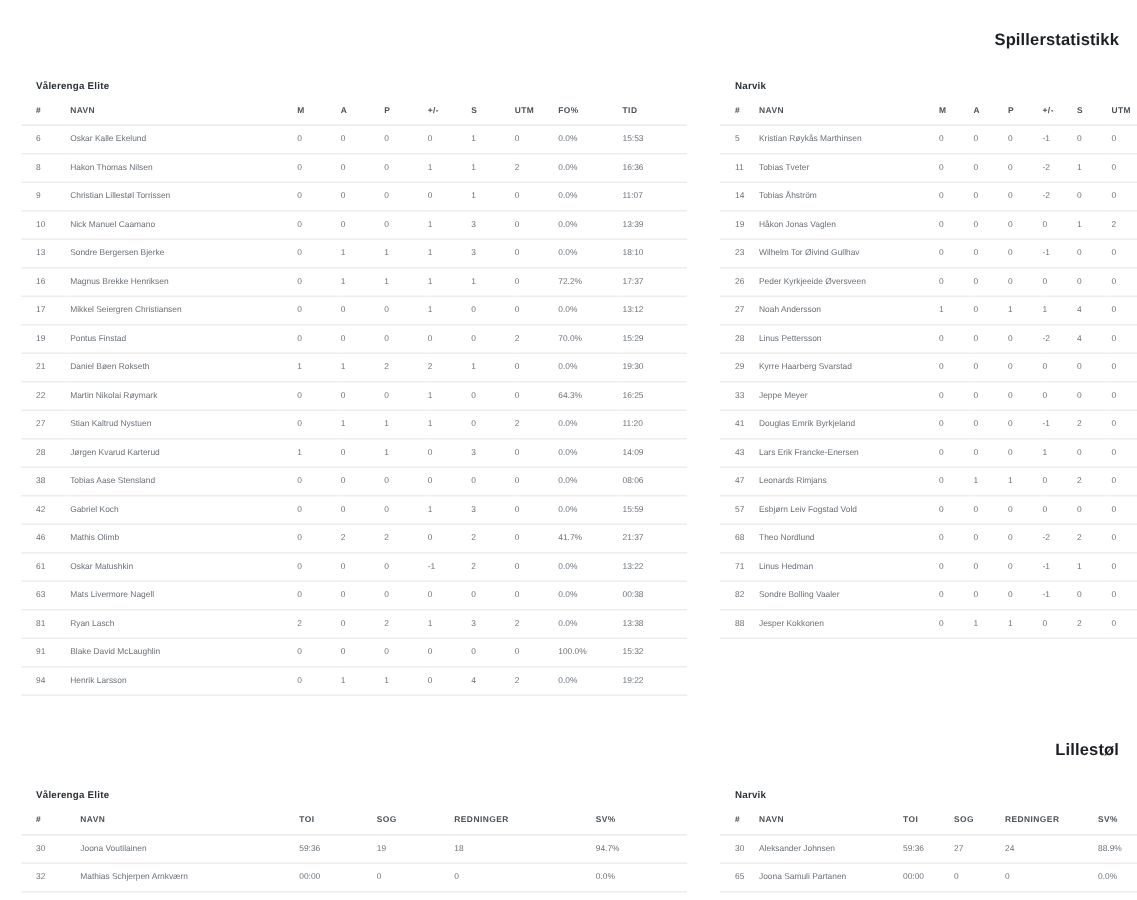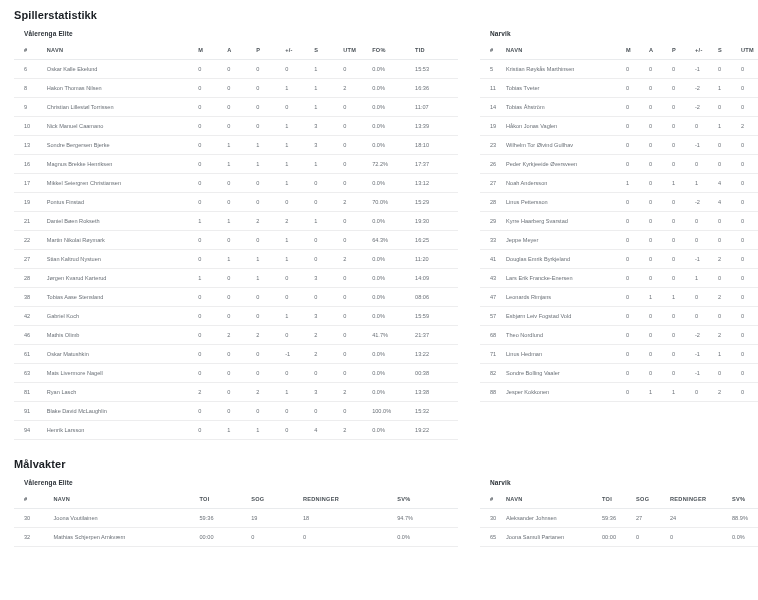--- a/index.html
+++ b/index.html
@@ -17,22 +17,23 @@
     width: 758px;
     height: 600px;
     position: relative;
     padding: 0;
   }
   .section-title {
     font-size: 11px;
     font-weight: bold;
     color: #1b1f24;
     letter-spacing: 0.1px;
-    margin: 0;
+    margin: 12px;
     padding: 0 0 0 14px;
+    text-align: right;
   }
   .section-row {
     display: flex;
     flex-direction: row;
     width: 758px;
   }
   .team-block {
     padding: 0 12px 0 14px;
   }
   .team-block.left { width: 470px; }
@@ -558,21 +559,21 @@
               <td class="c-stat">0</td>
             </tr>
           </tbody>
       </table>
     </div>
 
   </div>
 
   <div class="spacer-lg"></div>
 
-  <h2 class="section-title">Målvakter</h2>
+  <h2 class="section-title">Lillestøl</h2>
 
   <div class="spacer-sm"></div>
 
   <div class="section-row">
 
     <div class="team-block left">
       <div class="team-name">Vålerenga Elite</div>
       <table class="stats gk">
         <thead>
           <tr>

